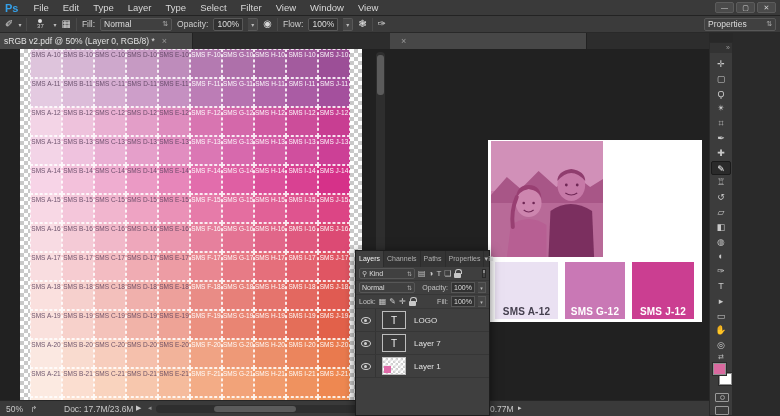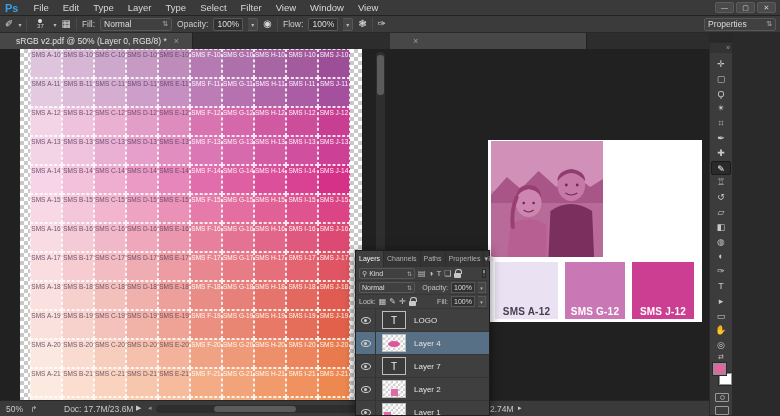--- a/index.html
+++ b/index.html
@@ -34,21 +34,21 @@
   .valbox { background:#313131; border:1px solid #585858; border-radius:2px 0 0 2px;
     height:13px; width:30px; color:#ddd; display:flex; align-items:center; justify-content:center; }
   .valbtn { background:#464646; border:1px solid #585858; border-left:none;
     border-radius:0 2px 2px 0; height:13px; width:10px; color:#bbb; font-size:6px;
     display:flex; align-items:center; justify-content:center; }
   #workspace { margin-left:auto; margin-right:4px; width:72px; }
 
   
   #tabstrip { left:0; top:33px; width:709px; height:16px; background:#2d2d2d; }
   .doc-tab { position:absolute; top:0; height:16px; background:#474747;
-    border-right:1px solid #222; display:flex; align-items:center; padding:0 16px;
+    border-right:1px solid #222; display:flex; align-items:center; padding:0 4px;
     color:#e2e2e2; font-size:8.5px; white-space:nowrap; }
   .doc-tab .close { margin-left:7px; color:#9a9a9a; font-size:9px; }
   #tab-left { left:0; width:193px; }
   #tab-right { left:390px; width:197px; }
 
   
   #left-canvas { left:0; top:49px; width:390px; height:351px; background:#212121; overflow:hidden; }
   .checker { background-color:#fff;
     background-image:linear-gradient(45deg,#c9c9c9 25%,transparent 25%,transparent 75%,#c9c9c9 75%),
       linear-gradient(45deg,#c9c9c9 25%,transparent 25%,transparent 75%,#c9c9c9 75%);
@@ -386,21 +386,21 @@
         <div class="doc-swatch" style="left: 77px; width: 60px; background: rgb(201, 120, 181);">
           <div class="lbl" style="color: rgb(255, 255, 255);">SMS G-12</div>
         </div>
         <div class="doc-swatch" style="left: 144px; width: 62px; background: rgb(203, 62, 145);">
           <div class="lbl" style="color: rgb(255, 255, 255);">SMS J-12</div>
         </div>
       </div>
   </div>
 
   <div id="right-status" class="abs statusbar">
-    <span class="sb-item" style="left:100px;">2.74M</span>
+    <span class="sb-item" style="left:100px;">0.77M</span>
     <span class="sb-item" style="left:128px;font-size:7px;">▸</span>
   </div>
 
   <div id="dock-col" class="abs"></div>
 
   <div id="toolbar" class="abs">
     <div id="tool-chevron">»</div>
     <div id="tools-list">
         <div class="tool" style="top: 14px;">✛</div>
         <div class="tool" style="top: 28.8px;">▢</div>
@@ -473,50 +473,32 @@
       <span class="pvalbtn">▾</span>
     </div>
     <div id="layer-rows">
         <div class="lrow">
           <span class="eyebox">
             <span class="eye"></span>
           </span>
           <span class="lthumb ltext">T</span>
           <span class="lname">LOGO</span>
         </div>
-        <div class="lrow selected">
-          <span class="eyebox">
-            <span class="eye"></span>
-          </span>
-          <span class="lthumb lchk">
-            <span class="blob"></span>
-          </span>
-          <span class="lname">Layer 4</span>
-        </div>
         <div class="lrow">
           <span class="eyebox">
             <span class="eye"></span>
           </span>
           <span class="lthumb ltext">T</span>
           <span class="lname">Layer 7</span>
         </div>
         <div class="lrow">
           <span class="eyebox">
             <span class="eye"></span>
           </span>
           <span class="lthumb lchk">
-            <span class="sqc"></span>
-          </span>
-          <span class="lname">Layer 2</span>
-        </div>
-        <div class="lrow">
-          <span class="eyebox">
-            <span class="eye"></span>
-          </span>
-          <span class="lthumb lchk">
             <span class="sql"></span>
           </span>
           <span class="lname">Layer 1</span>
         </div>
       </div>
   </div>
 
 </div>
 
 </body></html>

